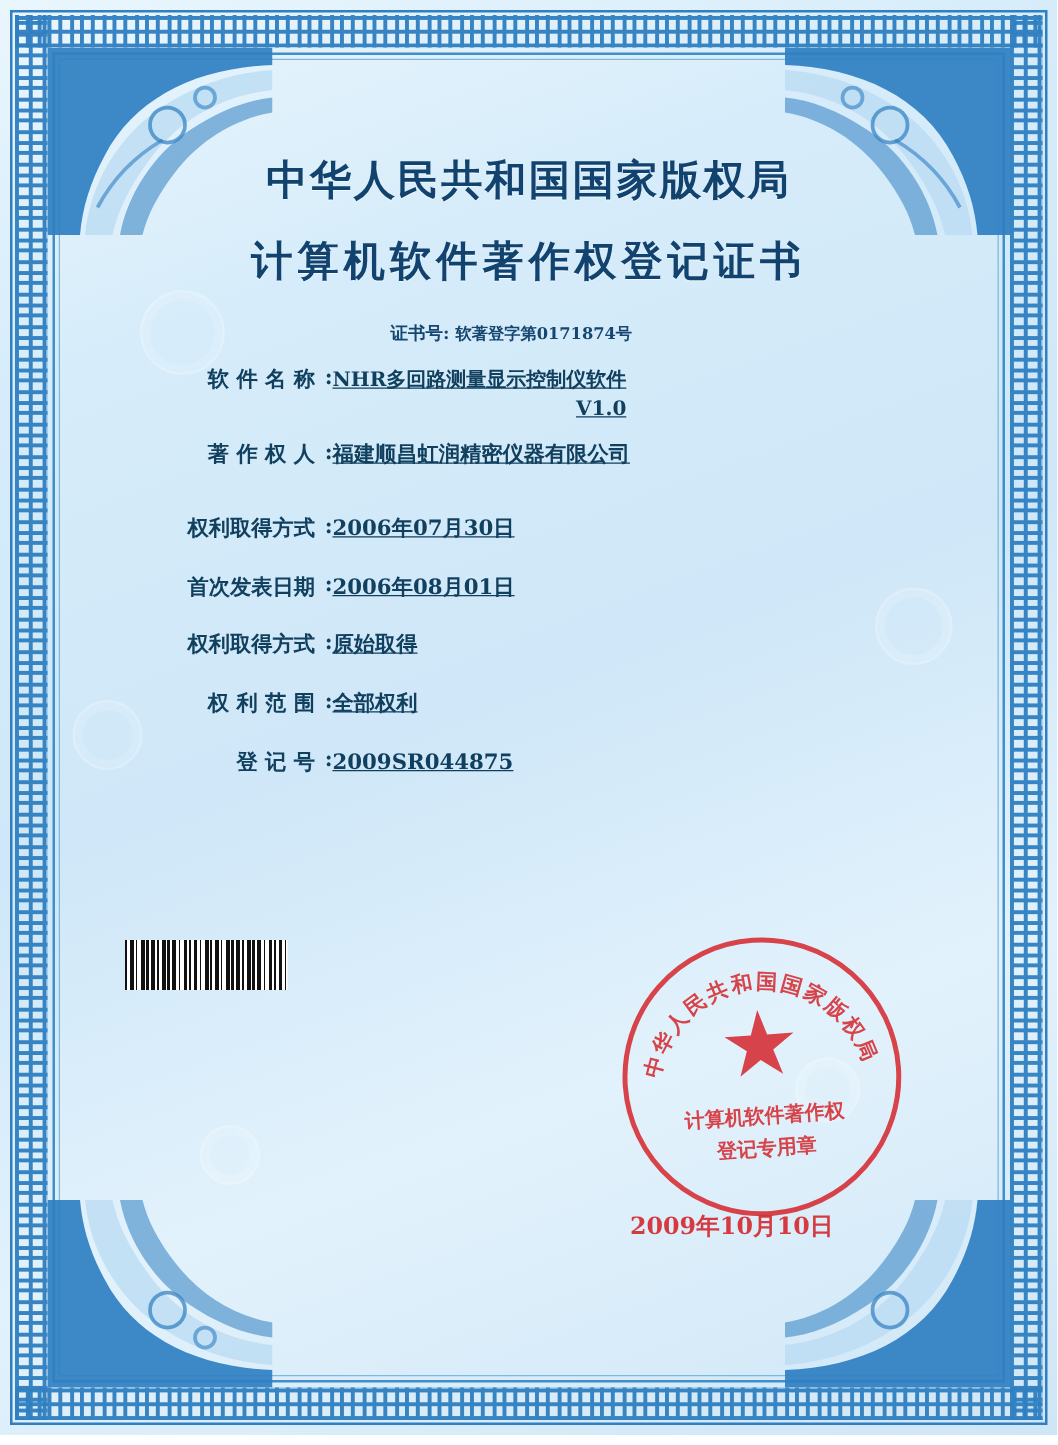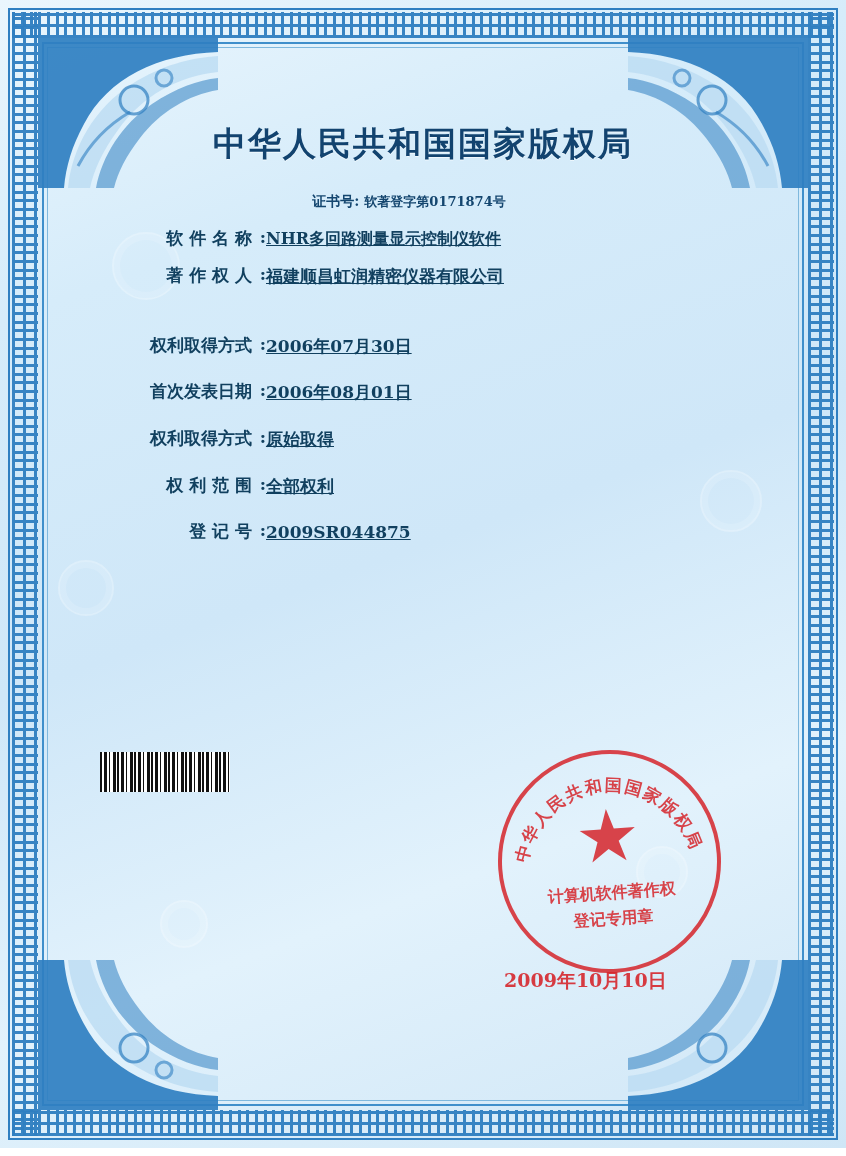--- a/index.html
+++ b/index.html
@@ -159,21 +159,21 @@
   .row .val {
     font-size: 17px;
     font-weight: bold;
     line-height: 1.45;
     text-decoration: underline;
   }
   .row .val.small {
     font-size: 16px;
   }
   .row.tight { margin-bottom: 14px; }
-  .row.big { margin-bottom: 45px; }
+  .row.big { margin-bottom: 34px; }
 
   .para {
     margin-top: 18px;
     padding-left: 34px;
     padding-right: 26px;
     font-size: 18px;
     font-weight: bold;
     color: #11405f;
     line-height: 2.1;
     font-family: "DejaVu Serif", "Liberation Serif", serif;
@@ -296,33 +296,35 @@
 
   <div class="watermark" style="left:112px; top:232px; width:64px; height:64px;"></div>
   <div class="watermark" style="left:58px; top:560px; width:52px; height:52px;"></div>
   <div class="watermark" style="left:700px; top:470px; width:58px; height:58px;"></div>
   <div class="watermark" style="left:636px; top:846px; width:48px; height:48px;"></div>
   <div class="watermark" style="left:160px; top:900px; width:44px; height:44px;"></div>
 
   <div class="content">
 
     <div class="title1">中华人民共和国国家版权局</div>
+    <div class="title2">计算机软件著作权登记证书</div>
 
     <div class="cert-no">
       <span>证书号:</span>
       <span class="num">软著登字第0171874号</span>
     </div>
 
     <div class="fields">
 
       <div class="row tight">
         <div class="lbl">软 件 名 称</div>
         <div class="colon">:</div>
         <div class="val small">
           <div>NHR多回路测量显示控制仪软件</div>
+          <div>V1.0</div>
         </div>
       </div>
 
       <div class="row big">
         <div class="lbl">著 作 权 人</div>
         <div class="colon">:</div>
         <div class="val">福建顺昌虹润精密仪器有限公司</div>
       </div>
 
       <div class="row">

